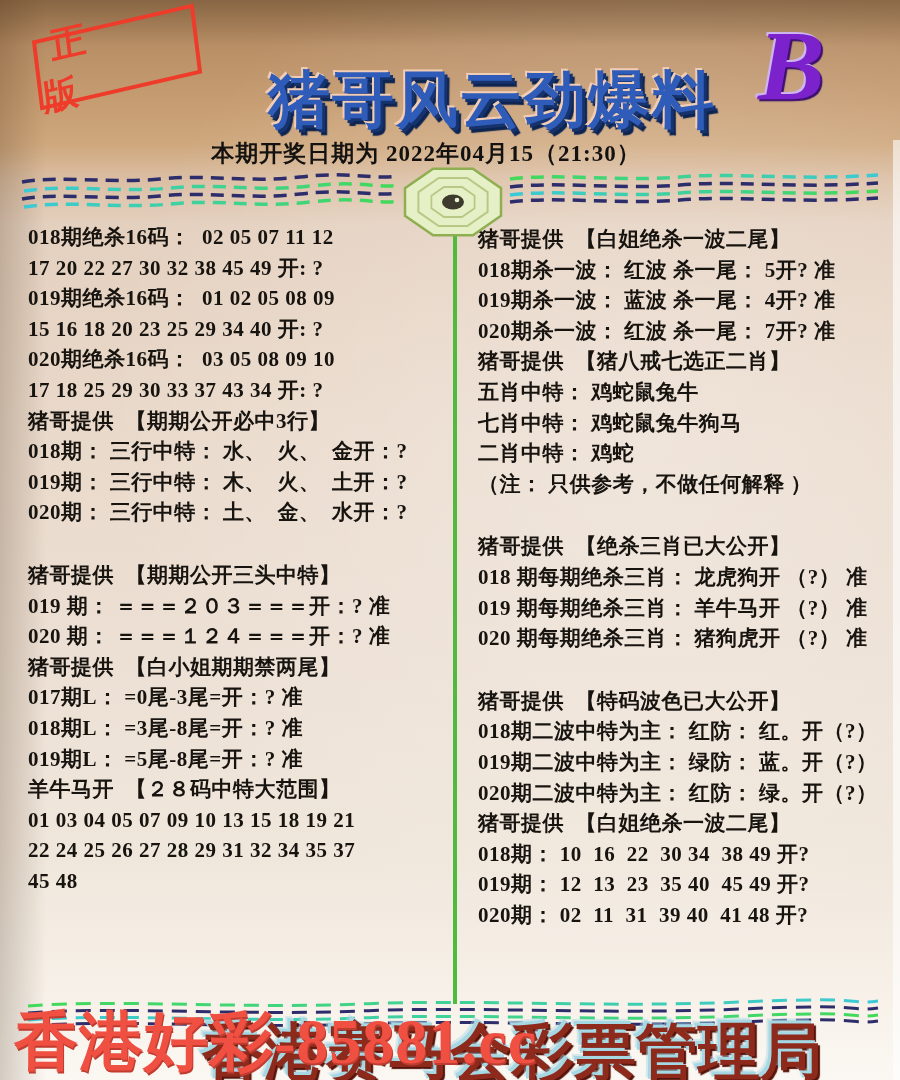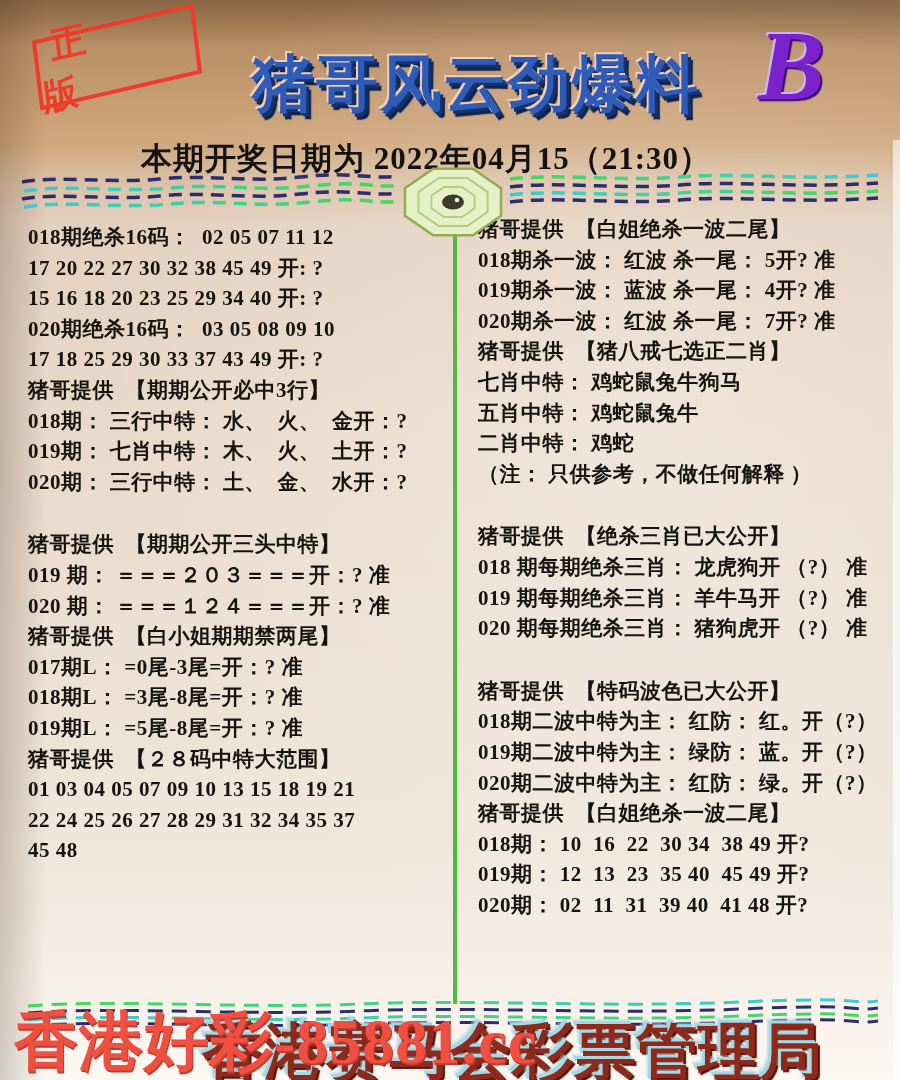--- a/index.html
+++ b/index.html
@@ -19,50 +19,50 @@
   .edge-right{position:absolute;right:0;top:140px;bottom:0;width:7px;background:rgba(255,255,255,.6);}
   
   .stamp{
     position:absolute;left:34px;top:22px;width:158px;height:62px;
     border:4px solid var(--stamp_red,#ee3b2a);color:var(--stamp_red,#ee3b2a);
     transform:rotate(-13deg) skewX(-6deg);
     display:flex;align-items:center;justify-content:center;
     font-size:36px;font-weight:bold;letter-spacing:14px;text-indent:14px;
   }
   .title{
-    position:absolute;left:252px;top:42px;margin:0;width:470px;
+    position:absolute;left:252px;top:42px;margin:16px;width:470px;
     font-size:62px;font-weight:bold;letter-spacing:2px;white-space:nowrap;
     color:var(--title_blue,#2e5cb8);
     text-shadow:-2px -2px 0 #f2cdb6, 3px 3px 0 #16336e, 5px 6px 1px #0d2450;
   }
   .edition{
     position:absolute;left:758px;top:8px;
     font-size:100px;font-weight:bold;font-style:italic;
     color:var(--edition_purple,#7b22cc);
     text-shadow:-2px -2px 0 #cdb4ee,2px 2px 1px #3c0f6e;
   }
   .date-line{
     position:absolute;left:0;top:138px;width:852px;text-align:center;
-    font-size:31px;font-weight:bold;color:#141210;letter-spacing:1px;
+    font-size:23px;font-weight:bold;color:#141210;letter-spacing:1px;
   }
   
   .divider-top{position:absolute;left:0;top:170px;z-index:1;}
   .emblem{position:absolute;left:398px;top:164px;z-index:2;}
   .vline{
     position:absolute;left:453px;top:236px;width:4px;height:768px;
     background:var(--divider_green,#4fba3b);z-index:1;
   }
   .divider-bottom{position:absolute;left:0;top:996px;z-index:2;}
   
   .col{position:absolute;z-index:1;color:#17130f;font-weight:bold;}
   .col .line{white-space:pre;font-size:21px;line-height:30.6px;letter-spacing:.5px;}
   .col .block{margin-top:32px;}
   .col .block:first-child{margin-top:0;}
   .col-left{left:28px;top:222px;width:426px;}
-  .col-right{left:478px;top:214px;width:418px;}
+  .col-right{left:478px;top:224px;width:418px;}
   
   .wm-back{
     position:absolute;left:202px;top:1010px;z-index:3;white-space:nowrap;
     font-size:62px;font-weight:bold;color:var(--issuer_maroon,#8e2a1c);
     text-shadow:-3px -3px 0 #a6d8e4,-5px -5px 0 rgba(166,216,228,.45),2px 2px 1px #55130a;
   }
   .wm-front{
     position:absolute;left:14px;top:998px;z-index:4;white-space:nowrap;
     font-size:64px;font-weight:bold;color:var(--watermark_red,#ef5042);
     text-shadow:1px 2px 0 #c03c30;letter-spacing:1px;
@@ -111,51 +111,52 @@
     <ellipse cx="55" cy="38" rx="11" ry="7.5" fill="#3d3a2e"></ellipse>
     <circle cx="59" cy="36" r="2.3" fill="#e9f2d2"></circle>
   </svg>
 
   <div class="vline"></div>
 
   <div class="col col-left">
       <div class="block">
         <div class="line">018期绝杀16码：  02 05 07 11 12</div>
         <div class="line">17 20 22 27 30 32 38 45 49 开: ?</div>
+        <div class="line">019期绝杀16码：  01 02 05 08 09</div>
         <div class="line">15 16 18 20 23 25 29 34 40 开: ?</div>
         <div class="line">020期绝杀16码：  03 05 08 09 10</div>
-        <div class="line">17 18 25 29 30 33 37 43 49 开: ?</div>
+        <div class="line">17 18 25 29 30 33 37 43 34 开: ?</div>
         <div class="line">猪哥提供  【期期公开必中3行】</div>
         <div class="line">018期： 三行中特： 水、  火、  金开：?</div>
-        <div class="line">019期： 七肖中特： 木、  火、  土开：?</div>
+        <div class="line">019期： 三行中特： 木、  火、  土开：?</div>
         <div class="line">020期： 三行中特： 土、  金、  水开：?</div>
       </div>
       <div class="block">
         <div class="line">猪哥提供  【期期公开三头中特】</div>
         <div class="line">019 期： ＝＝＝２０３＝＝＝开：? 准</div>
         <div class="line">020 期： ＝＝＝１２４＝＝＝开：? 准</div>
         <div class="line">猪哥提供  【白小姐期期禁两尾】</div>
         <div class="line">017期L： =0尾-3尾=开：? 准</div>
         <div class="line">018期L： =3尾-8尾=开：? 准</div>
         <div class="line">019期L： =5尾-8尾=开：? 准</div>
-        <div class="line">猪哥提供  【２８码中特大范围】</div>
+        <div class="line">羊牛马开  【２８码中特大范围】</div>
         <div class="line">01 03 04 05 07 09 10 13 15 18 19 21</div>
         <div class="line">22 24 25 26 27 28 29 31 32 34 35 37</div>
         <div class="line">45 48</div>
       </div>
     </div>
   <div class="col col-right">
       <div class="block">
         <div class="line">猪哥提供  【白姐绝杀一波二尾】</div>
         <div class="line">018期杀一波： 红波 杀一尾： 5开? 准</div>
         <div class="line">019期杀一波： 蓝波 杀一尾： 4开? 准</div>
         <div class="line">020期杀一波： 红波 杀一尾： 7开? 准</div>
         <div class="line">猪哥提供  【猪八戒七选正二肖】</div>
+        <div class="line">五肖中特： 鸡蛇鼠兔牛</div>
         <div class="line">七肖中特： 鸡蛇鼠兔牛狗马</div>
-        <div class="line">五肖中特： 鸡蛇鼠兔牛</div>
         <div class="line">二肖中特： 鸡蛇</div>
         <div class="line">（注： 只供参考，不做任何解释 ）</div>
       </div>
       <div class="block">
         <div class="line">猪哥提供  【绝杀三肖已大公开】</div>
         <div class="line">018 期每期绝杀三肖： 龙虎狗开 （?） 准</div>
         <div class="line">019 期每期绝杀三肖： 羊牛马开 （?） 准</div>
         <div class="line">020 期每期绝杀三肖： 猪狗虎开 （?） 准</div>
       </div>
       <div class="block">

